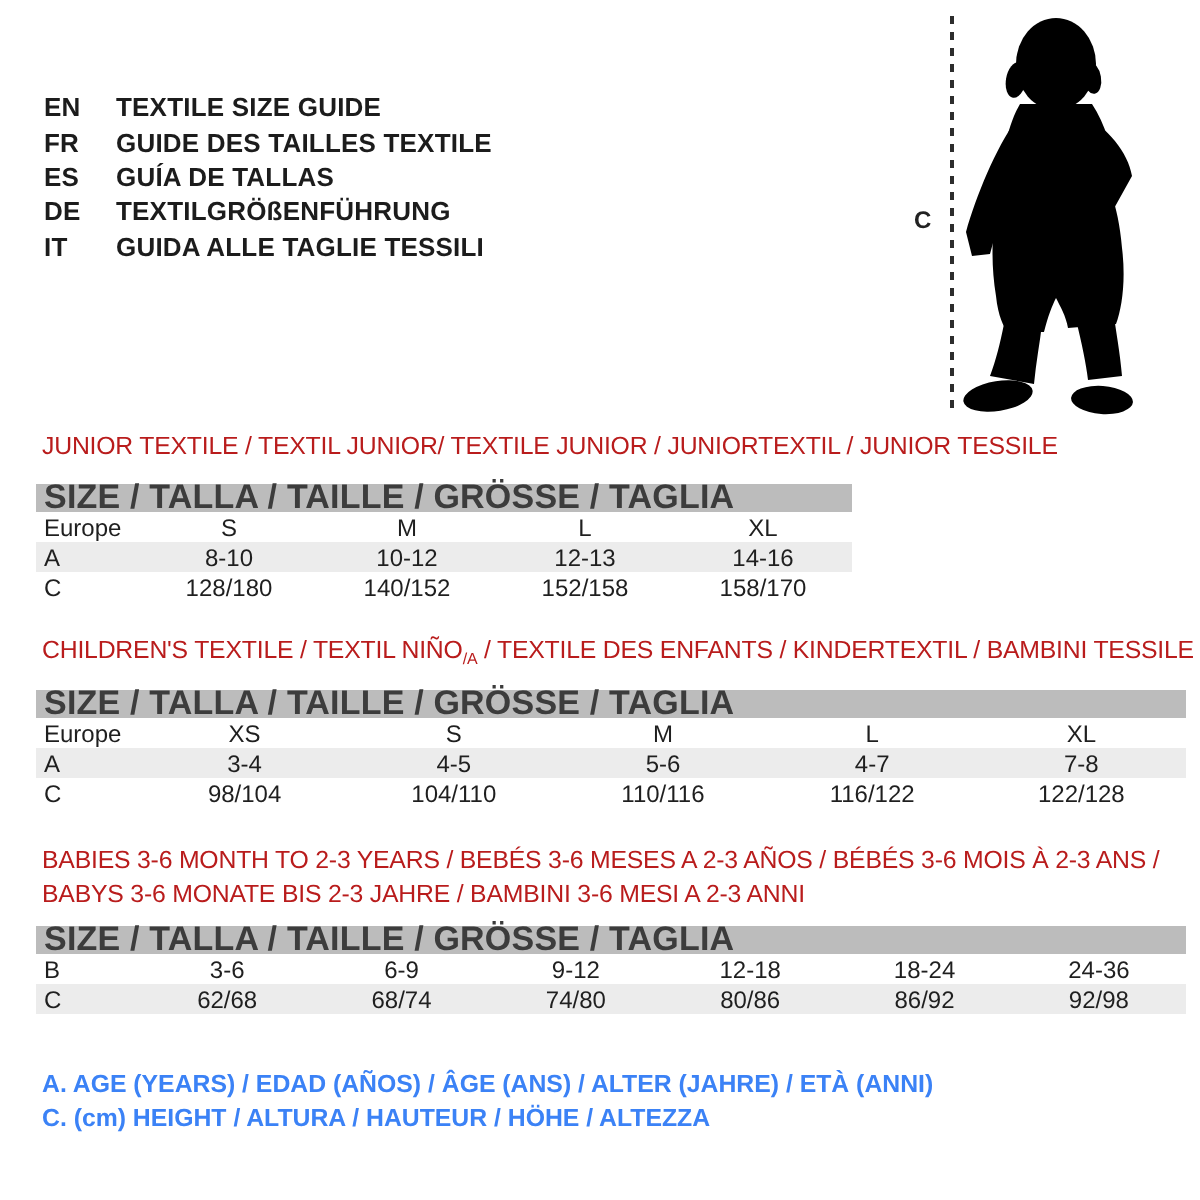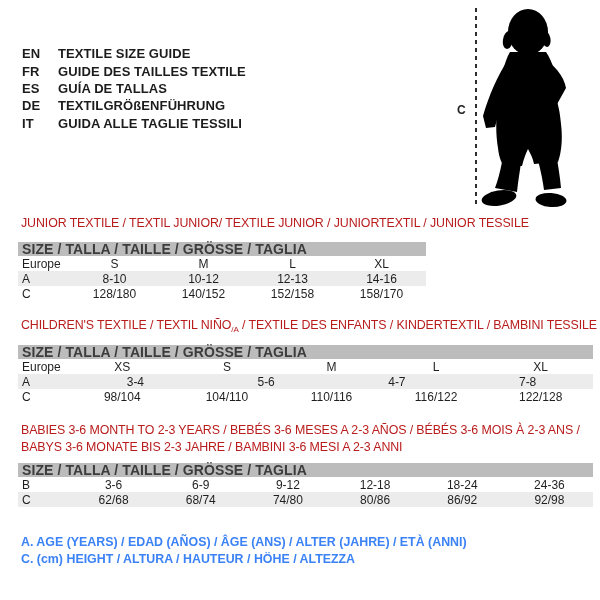--- a/index.html
+++ b/index.html
@@ -18,21 +18,21 @@
   .fig-c { position:absolute; left:457px; top:103px; font-size:12px; font-weight:bold; color:#222; }
   .baby-svg { position:absolute; left:480px; top:6px; }
   
   .section-title { position:absolute; left:21px; font-weight:normal; font-size:12.4px;
                    letter-spacing:-0.1px; white-space:nowrap; color:#b91c1c; }
   .sub { font-size:8px; position:relative; top:2.5px; }
   .title2line { line-height:17.3px; }
   
   .size-table { position:absolute; left:18px; font-size:12px; color:#1f1f1f; }
   .size-table .hdr { height:14px; background:#bcbcbc; display:flex; align-items:center;
-                     padding-left:4px; font-weight:bold; font-size:14px; color:#3c3c3c;
+                     padding-left:4px; font-weight:bold; font-size:17px; color:#3c3c3c;
                      letter-spacing:0.1px; }
   .trow { display:flex; height:15px; align-items:center; }
   .trow.alt { background:#ececec; }
   .cell-label { width:52px; padding-left:4px; box-sizing:border-box; }
   .cell { flex:1; text-align:center; }
   
   .footnotes { position:absolute; left:21px; top:534px; font-weight:bold;
                font-size:12.4px; line-height:16.8px; color:#3b82f6; white-space:nowrap; }
 </style>
 </head>
@@ -117,20 +117,21 @@
       <span class="cell-label">Europe</span>
       <span class="cell">XS</span>
       <span class="cell">S</span>
       <span class="cell">M</span>
       <span class="cell">L</span>
       <span class="cell">XL</span>
     </div>
     <div class="trow alt">
       <span class="cell-label">A</span>
       <span class="cell">3-4</span>
+      <span class="cell">4-5</span>
       <span class="cell">5-6</span>
       <span class="cell">4-7</span>
       <span class="cell">7-8</span>
     </div>
     <div class="trow">
       <span class="cell-label">C</span>
       <span class="cell">98/104</span>
       <span class="cell">104/110</span>
       <span class="cell">110/116</span>
       <span class="cell">116/122</span>

